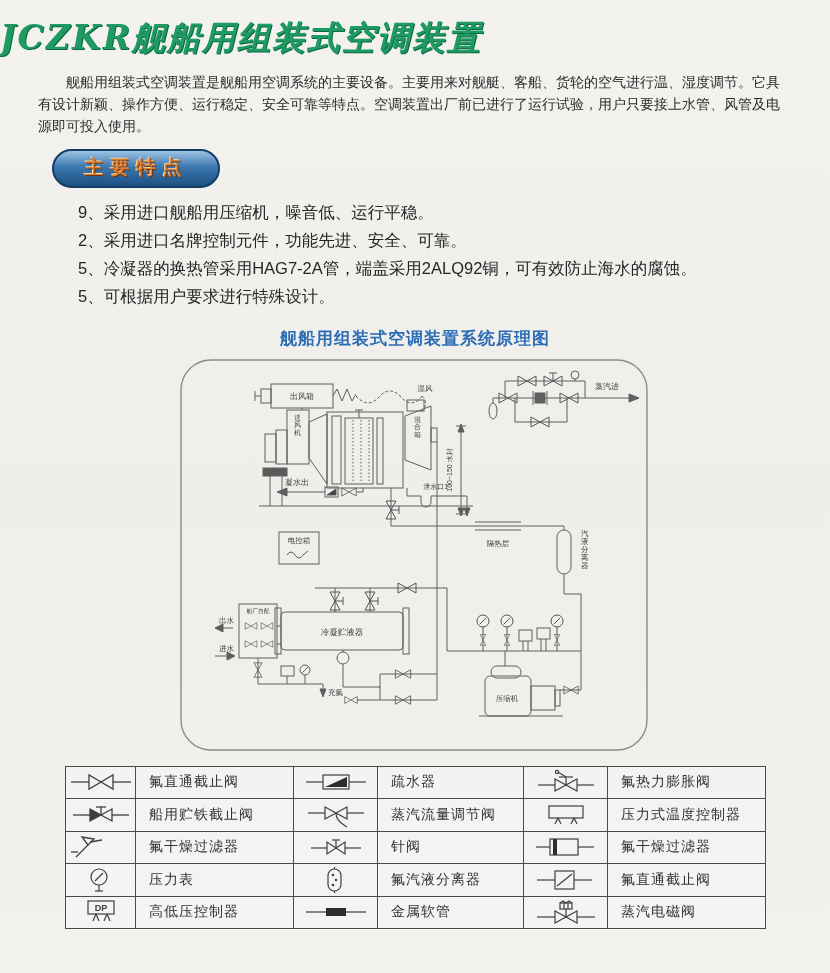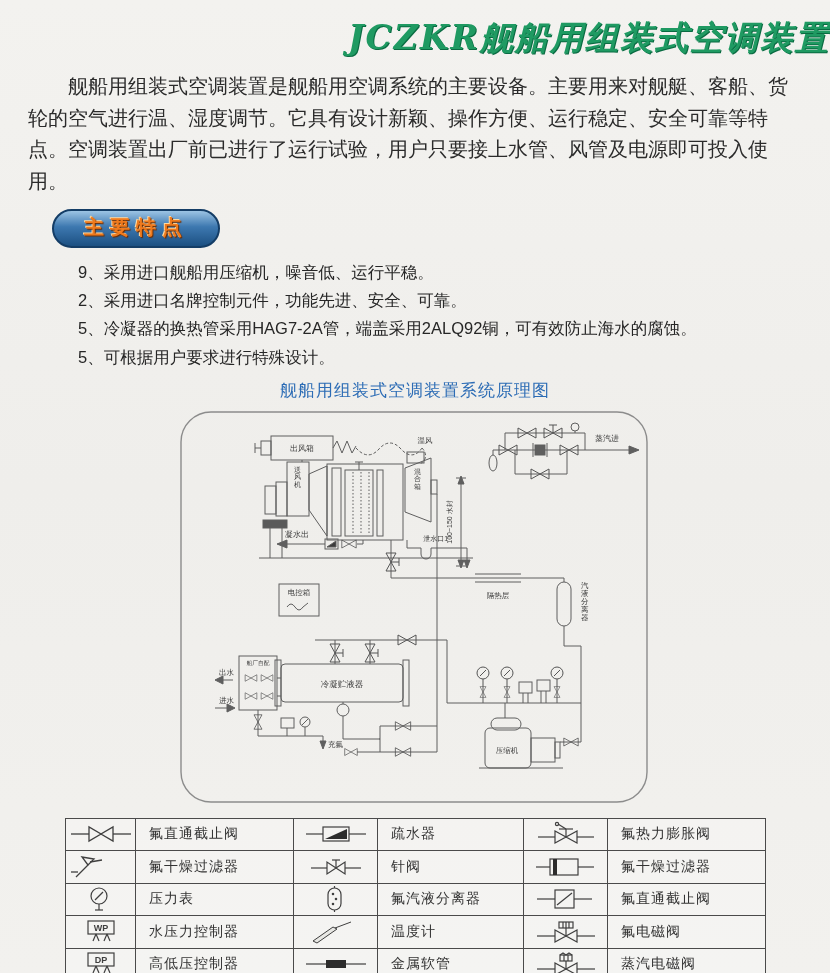--- a/index.html
+++ b/index.html
@@ -6,61 +6,61 @@
   body{
     width:830px;height:973px;
     background:#f1f0ed;
     font-family:"Liberation Sans", sans-serif;
     color:#2e2e2e;
     overflow:hidden;
   }
   .page{position:relative;width:830px;height:973px;background:linear-gradient(180deg,#f3f2ef 0%,#efeeeb 50%,#f2f1ee 100%);}
   .title{
     padding-top:16px;
-    text-align:right;
+    text-align:left;
     font-family:"DejaVu Serif", serif;
     font-style:italic;
     font-weight:bold;
     font-size:33px;
     letter-spacing:2px;
     color:#1f9a62;
     text-shadow:1px 1px 0 #0a6b42;
   }
   .intro{
-    margin:10px 38px 0 28px;
-    font-size:20px;
+    margin:10px 38px 0 38px;
+    font-size:14px;
     line-height:1.58;
     text-indent:2em;
     color:#2b2b2b;
   }
   .badge-row{margin:12px 0 0 52px;}
   .badge{
     display:inline-block;
     background:linear-gradient(180deg,#9cc4e4 0%,#3d78b0 45%,#1c5082 100%);
     border:2px solid #143d66;
     border-radius:20px;
     padding:3px 30px 5px 30px;
     font-size:20px;
-    font-weight:bold;
+    font-weight:normal;
     letter-spacing:6px;
     color:#ef7a1d;
     text-shadow:1px 1px 1px #6b2c00, -1px -1px 0 #ffd9a0;
   }
   .features{
     margin:10px 0 0 78px;
     font-size:16.5px;
     line-height:1.7;
     color:#262626;
   }
   .features .feat{white-space:nowrap;}
   .diagram-title{
-    margin-top:8px;
+    margin-top:16px;
     text-align:center;
     font-size:17px;
-    font-weight:normal;
+    font-weight:bold;
     color:#2c6cb5;
     letter-spacing:1px;
   }
   .diagram-wrap{width:480px;margin:6px auto 0 auto;}
   .diagram-wrap svg{display:block;}
   .schematic text{fill:#3c3c3c;}
   .legend{
     border-collapse:collapse;
     margin:12px 0 0 65px;
     table-layout:fixed;
@@ -430,20 +430,34 @@
               <use href="#s-trap"></use>
             </svg></td>
       <td class="lbl">疏水器</td>
       <td class="sym"><svg class="lsym" width="66" height="26" viewBox="0 0 66 26">
               <use href="#s-txv"></use>
             </svg></td>
       <td class="lbl">氟热力膨胀阀</td>
     </tr>
     <tr>
       <td class="sym"><svg class="lsym" width="66" height="26" viewBox="0 0 66 26">
+              <use href="#s-marine"></use>
+            </svg></td>
+      <td class="lbl">船用贮铁截止阀</td>
+      <td class="sym"><svg class="lsym" width="66" height="26" viewBox="0 0 66 26">
+              <use href="#s-sfr"></use>
+            </svg></td>
+      <td class="lbl">蒸汽流量调节阀</td>
+      <td class="sym"><svg class="lsym" width="66" height="26" viewBox="0 0 66 26">
+              <use href="#s-ptc"></use>
+            </svg></td>
+      <td class="lbl">压力式温度控制器</td>
+    </tr>
+    <tr>
+      <td class="sym"><svg class="lsym" width="66" height="26" viewBox="0 0 66 26">
               <use href="#s-angle"></use>
             </svg></td>
       <td class="lbl">氟干燥过滤器</td>
       <td class="sym"><svg class="lsym" width="66" height="26" viewBox="0 0 66 26">
               <use href="#s-needle"></use>
             </svg></td>
       <td class="lbl">针阀</td>
       <td class="sym"><svg class="lsym" width="66" height="26" viewBox="0 0 66 26">
               <use href="#s-drier"></use>
             </svg></td>
@@ -455,41 +469,20 @@
             </svg></td>
       <td class="lbl">压力表</td>
       <td class="sym"><svg class="lsym" width="66" height="26" viewBox="0 0 66 26">
               <use href="#s-sep"></use>
             </svg></td>
       <td class="lbl">氟汽液分离器</td>
       <td class="sym"><svg class="lsym" width="66" height="26" viewBox="0 0 66 26">
               <use href="#s-sfilter"></use>
             </svg></td>
       <td class="lbl">氟直通截止阀</td>
-    </tr>
-    <tr>
-      <td class="sym">
-        <svg class="lsym" width="66" height="26" viewBox="0 0 66 26">
-          <g stroke="#3f3f3f" fill="none" stroke-width="1.2">
-                <rect x="20" y="2" width="26" height="13"></rect>
-                <path d="M28,15 l-3,7 M28,15 l3,7"></path>
-                <path d="M39,15 l-3,7 M39,15 l3,7"></path>
-              </g>
-          <text x="33" y="12" font-size="9" text-anchor="middle" fill="#3f3f3f" font-weight="bold">WP</text>
-        </svg>
-      </td>
-      <td class="lbl">水压力控制器</td>
-      <td class="sym"><svg class="lsym" width="66" height="26" viewBox="0 0 66 26">
-              <use href="#s-thermo"></use>
-            </svg></td>
-      <td class="lbl">温度计</td>
-      <td class="sym"><svg class="lsym" width="66" height="26" viewBox="0 0 66 26">
-              <use href="#s-sol"></use>
-            </svg></td>
-      <td class="lbl">氟电磁阀</td>
     </tr>
     <tr>
       <td class="sym">
         <svg class="lsym" width="66" height="26" viewBox="0 0 66 26">
           <g stroke="#3f3f3f" fill="none" stroke-width="1.2">
                 <rect x="20" y="2" width="26" height="13"></rect>
                 <path d="M28,15 l-3,7 M28,15 l3,7"></path>
                 <path d="M39,15 l-3,7 M39,15 l3,7"></path>
               </g>
           <text x="33" y="12" font-size="9" text-anchor="middle" fill="#3f3f3f" font-weight="bold">DP</text>

